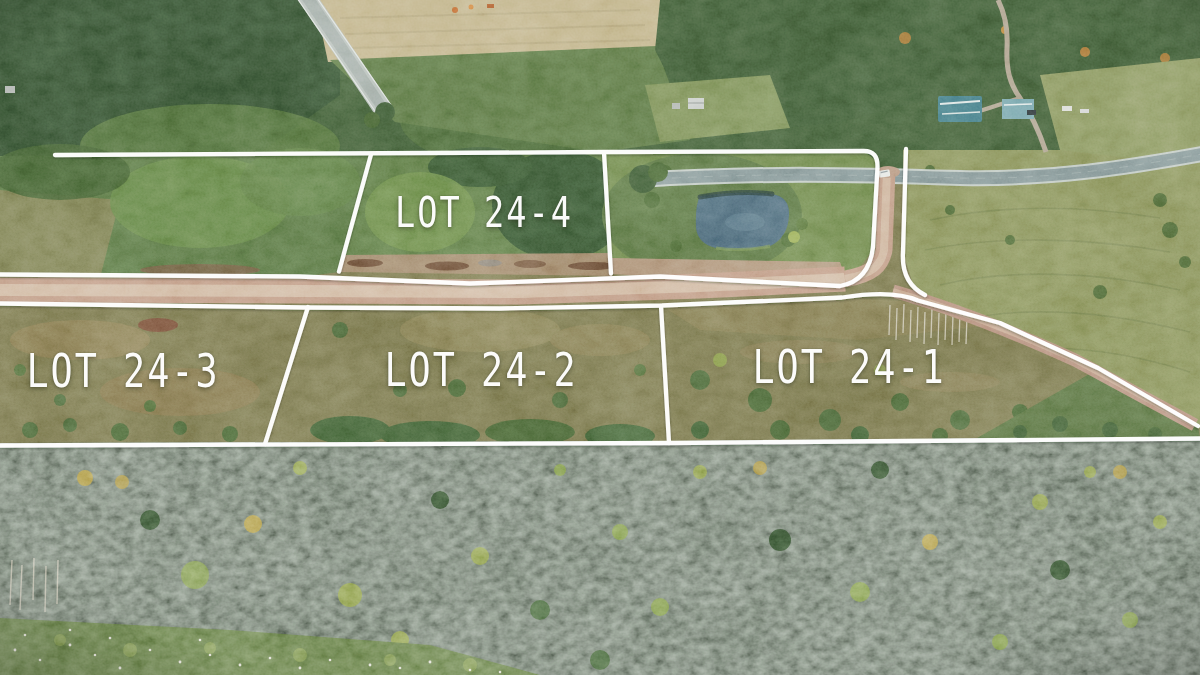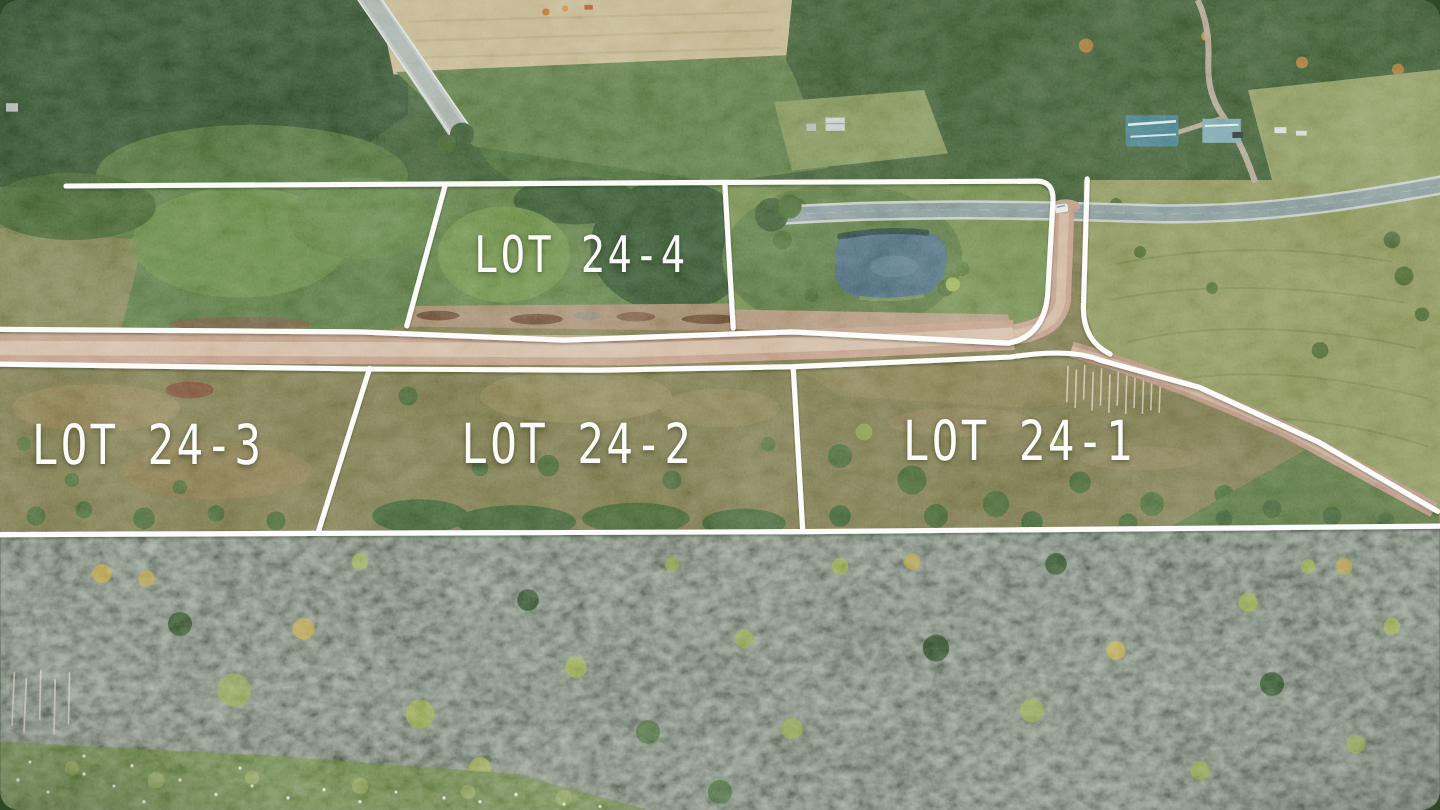--- a/index.html
+++ b/index.html
@@ -1,16 +1,16 @@
 <!DOCTYPE html>
 <html><head>
 <meta charset="utf-8">
 <style>
   html,body{margin:0;padding:0;background:#2d4b28;}
-  #stage{position:relative;width:1200px;height:675px;overflow:hidden;font-family:"DejaVu Sans",sans-serif;border-radius:16px;}
+  #stage{position:relative;width:1200px;height:675px;overflow:hidden;font-family:"DejaVu Sans",sans-serif;}
   #photo{position:absolute;left:0;top:0;}
   .lot-label{
     position:absolute;
     transform:translate(-50%,-50%) scaleX(.8);
     font-family:"DejaVu Sans Mono","Liberation Mono",monospace;
     color:#ffffff;
     letter-spacing:2.5px;
     white-space:nowrap;
     opacity:.97;
     text-shadow:0 2px 5px rgba(30,35,15,.45), 0 0 2px rgba(30,35,15,.25);

